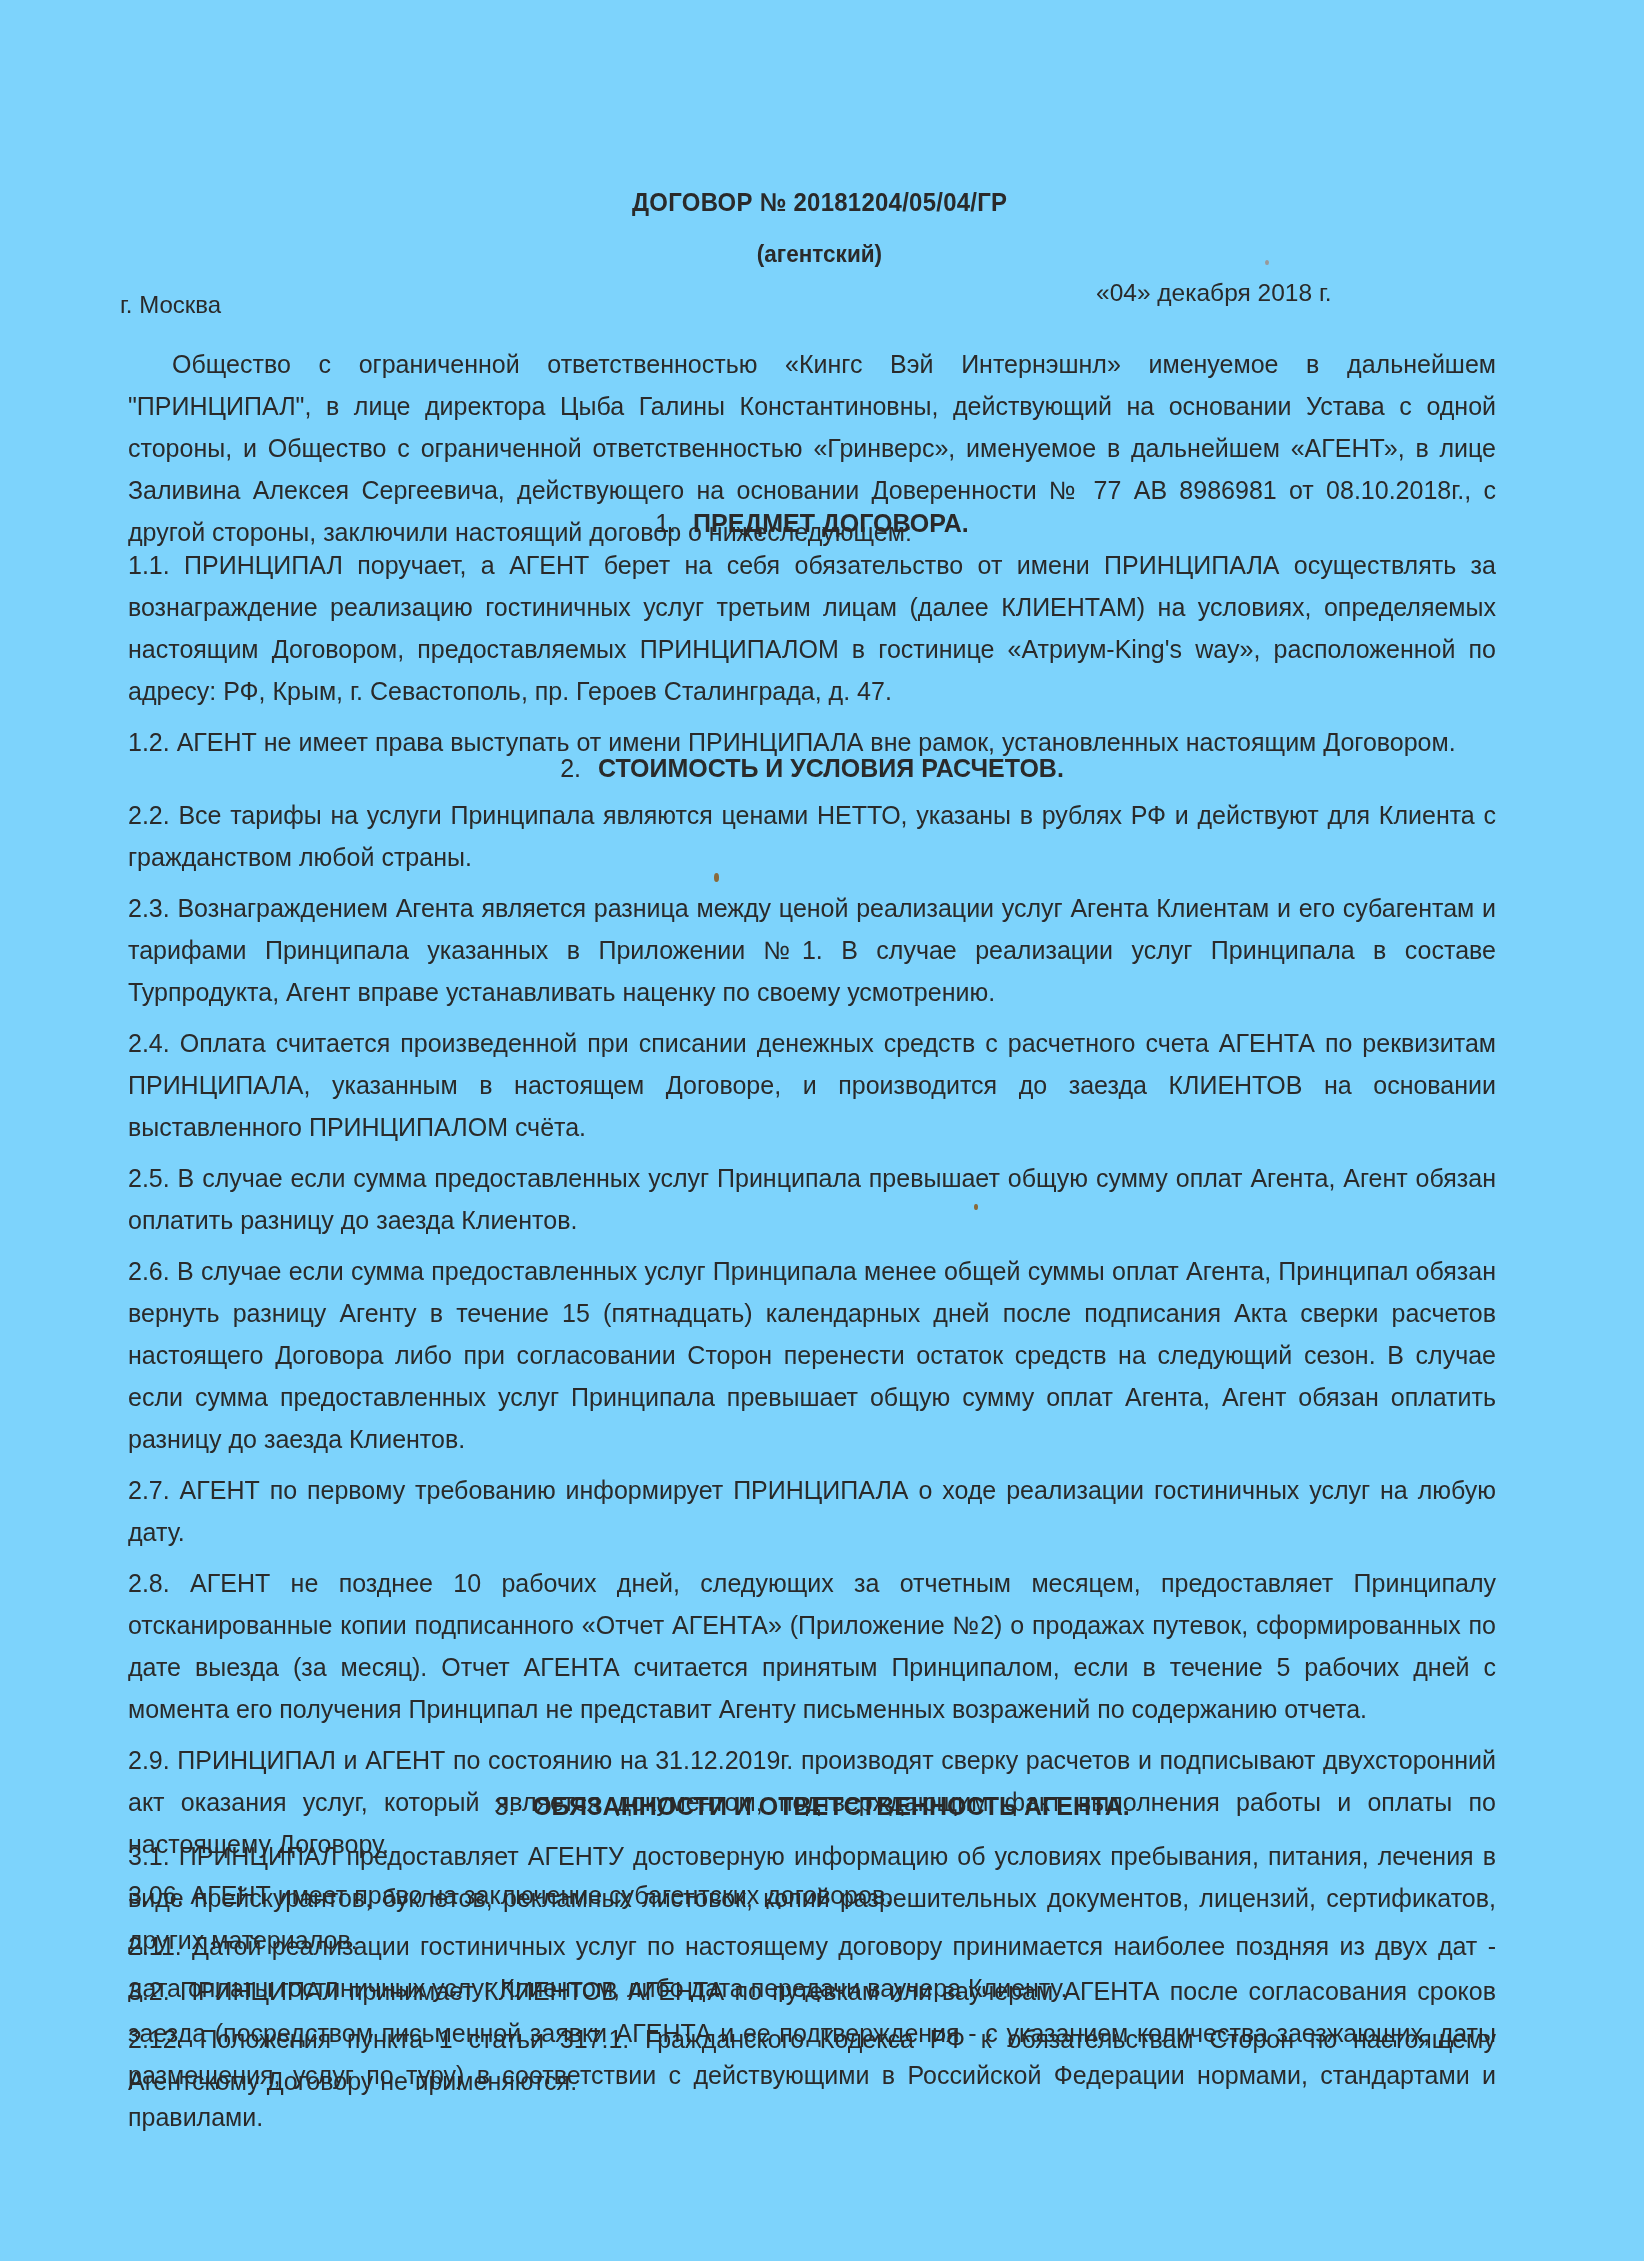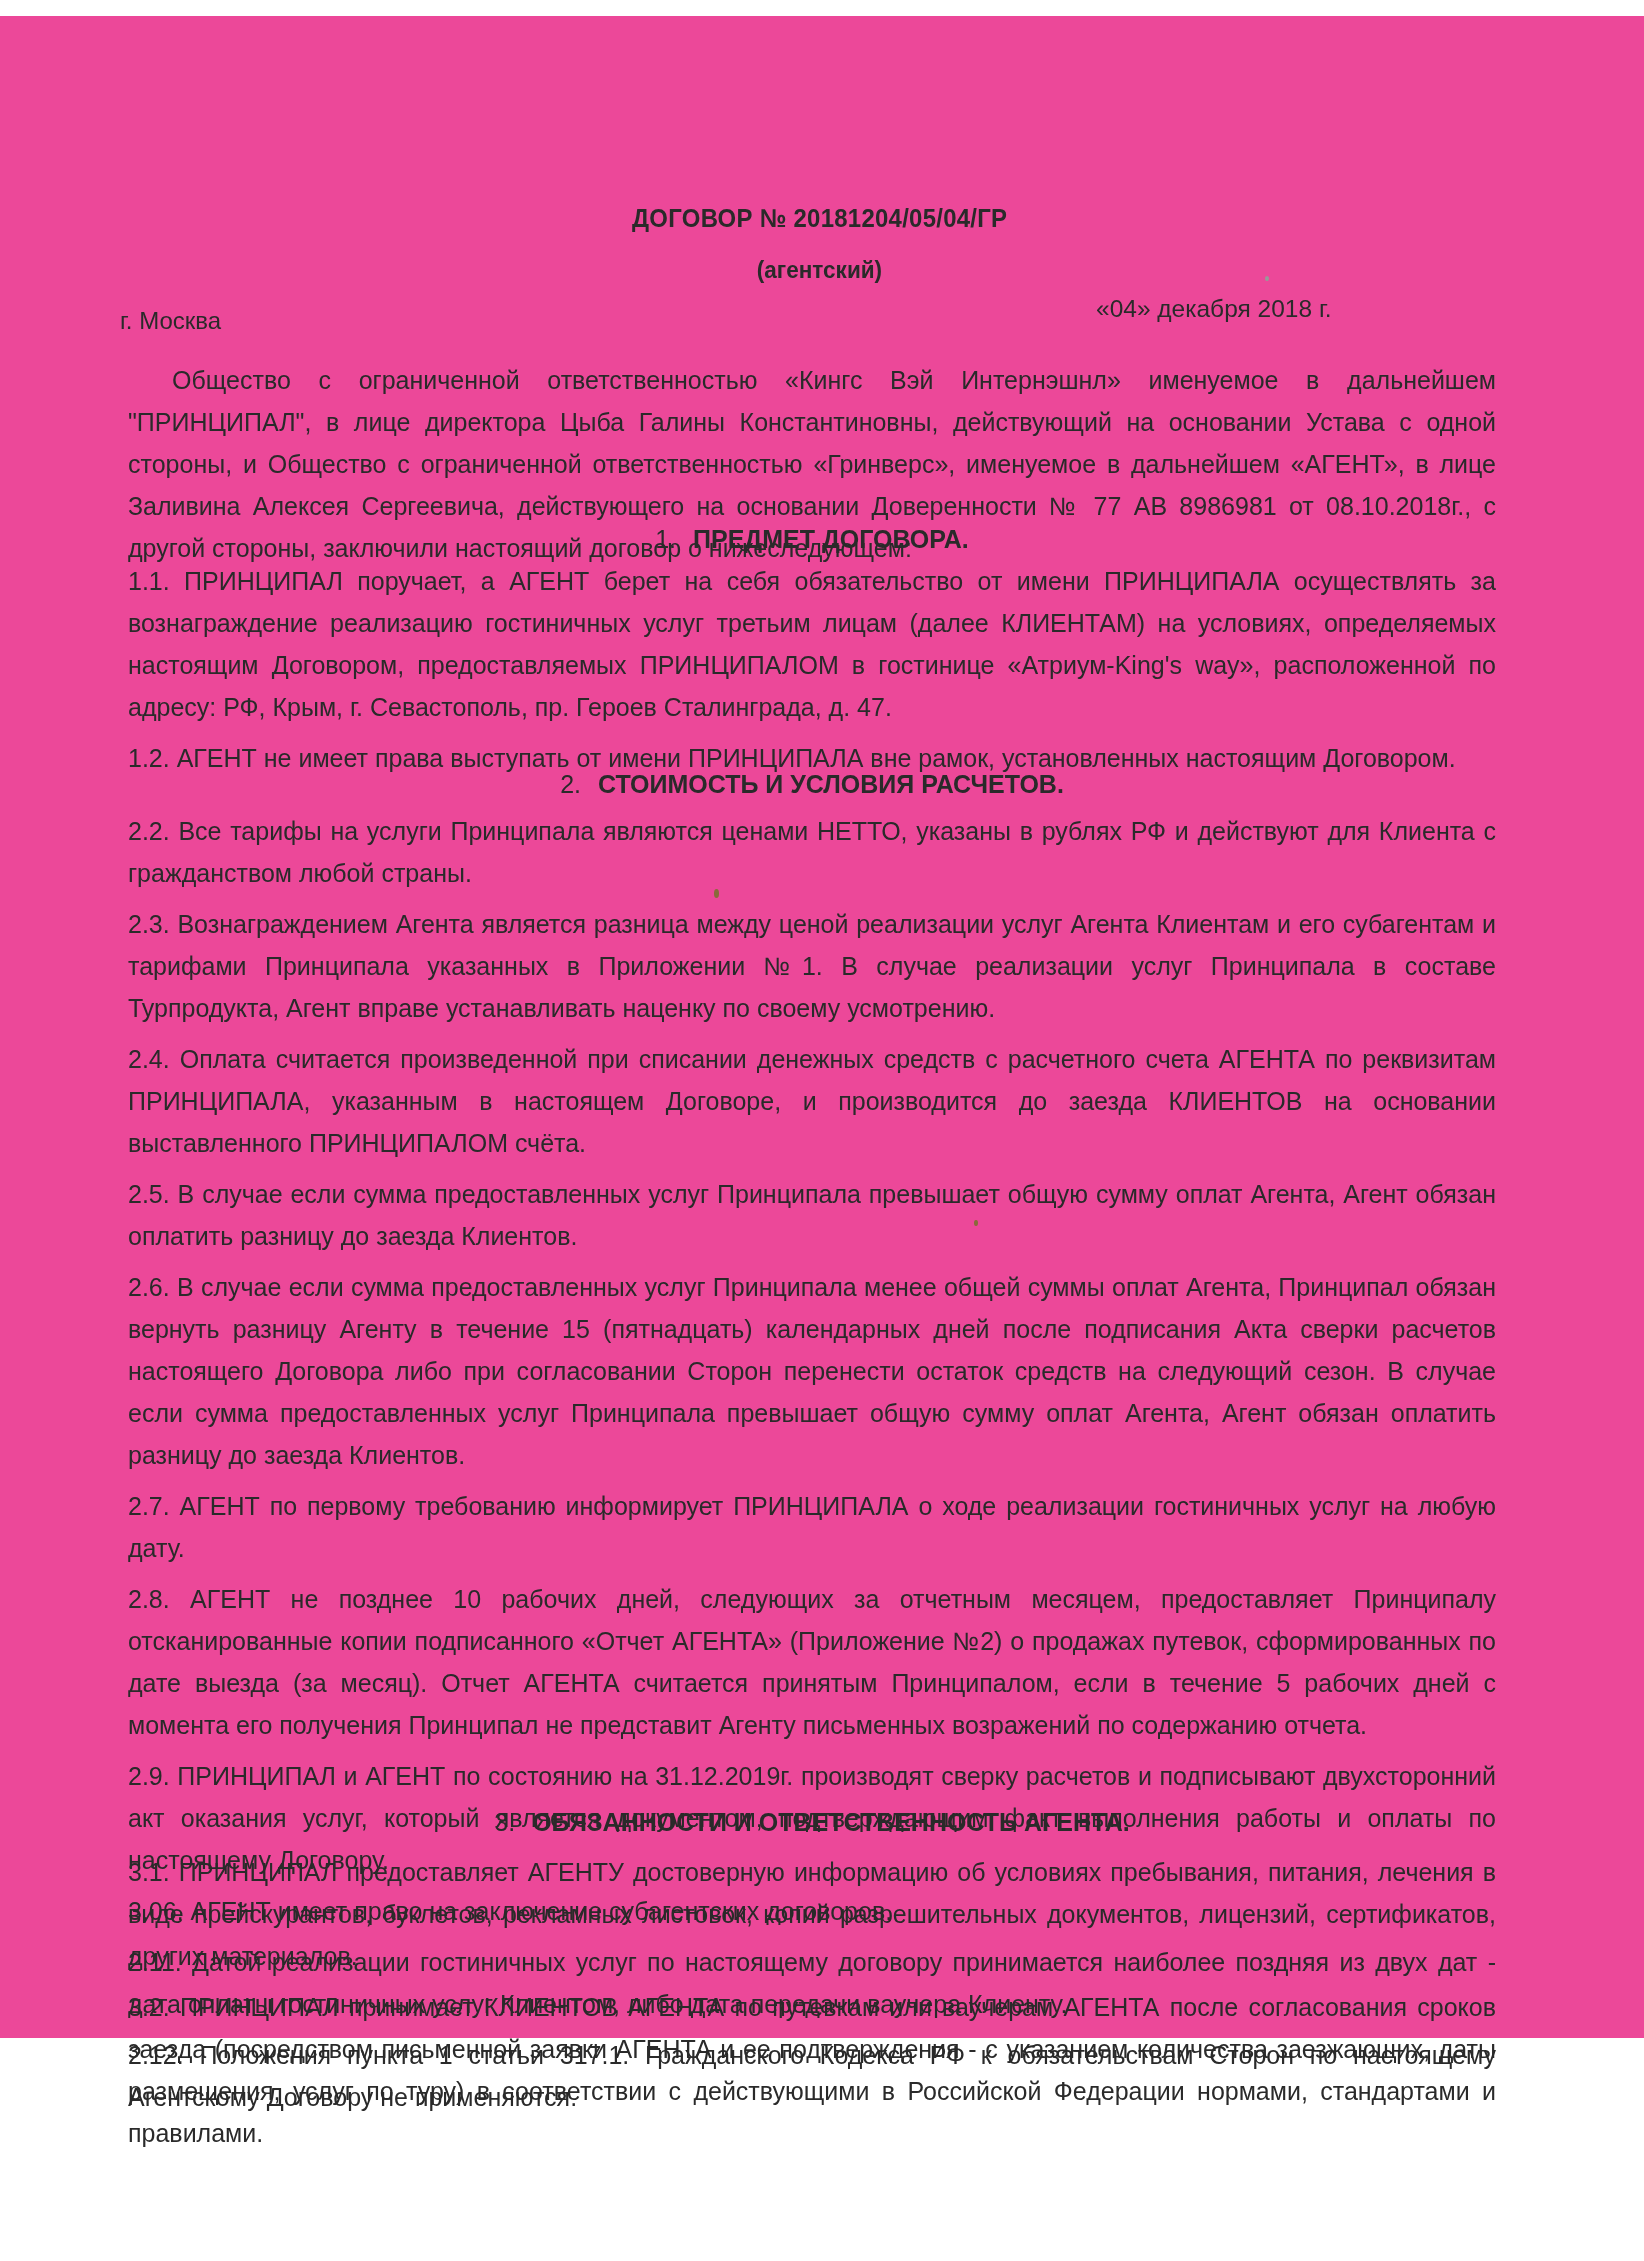--- a/index.html
+++ b/index.html
@@ -1,19 +1,19 @@
 <!DOCTYPE html>
 <html style="font-size:10.3px"><head>
 <meta charset="utf-8">
 <style>
   html, body { margin: 0; padding: 0; background: #ffffff; }
   body { width: 1644px; height: 2261px; position: relative; overflow: hidden; }
   .page {
-    position: absolute; left: 0; top: 16px; width: 1644px; height: 2022px;
-    background: #ec4899;
+    position: absolute; left: 0; top: 0; width: 1644px; height: 2261px;
+    background: #7dd3fc;
     font-family: "Liberation Sans", sans-serif;
     color: #2a2a2a;
   }
   .title {
     position: absolute; left: 0; width: 1644px; text-align: center;
     top: 187px; font-size: 26px; font-weight: bold; letter-spacing: 0.3px;
     transform: scaleX(0.92); transform-origin: 793px 0;
   }
   .subtitle {
     position: absolute; left: 0; width: 1644px; text-align: center;

